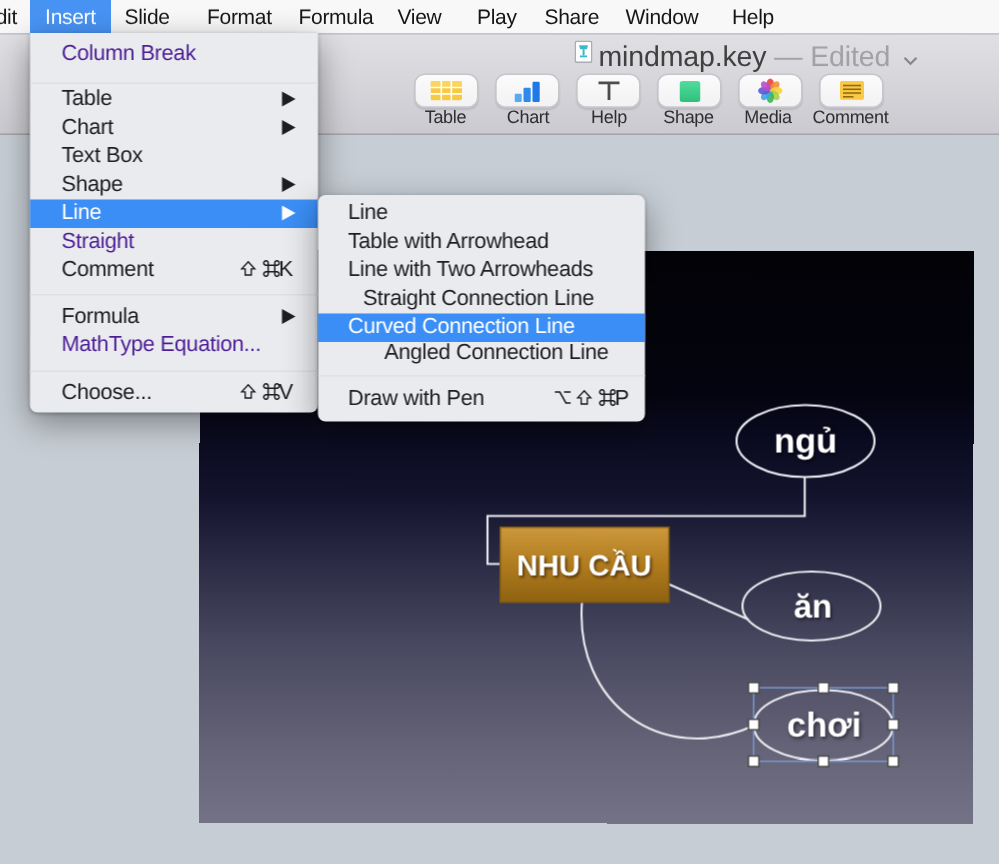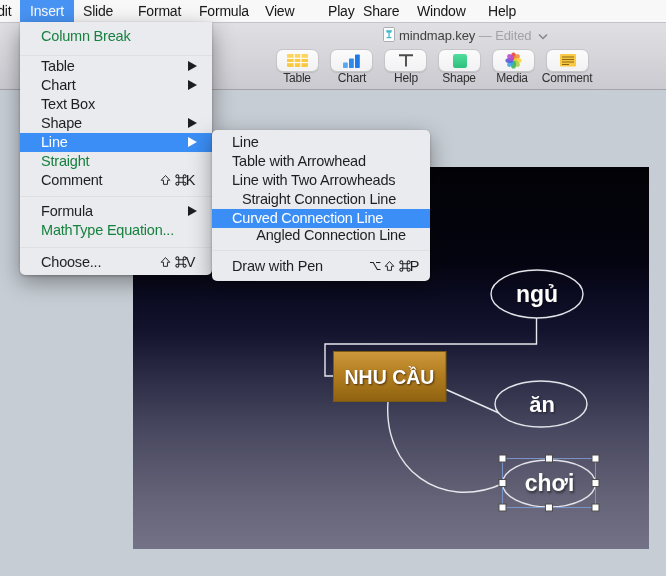--- a/index.html
+++ b/index.html
@@ -6,54 +6,54 @@
   body{width:666px;height:576px;position:relative;overflow:hidden;
        font-family:"Liberation Sans",sans-serif;background:#c6cdd4;}
   
   #menubar{position:absolute;left:0;top:0;width:666px;height:22px;background:#f8f8f8;will-change:transform;transform:rotate(0.013deg);}
   .mb{position:absolute;top:0;height:22px;line-height:22px;font-size:14px;color:#151515;letter-spacing:-0.2px;}
   #mb-insert{left:20px;width:54px;background:#4793f4;color:#fff;text-align:center;}
   
   #toolbar{position:absolute;left:0;top:22px;width:666px;height:68px;will-change:transform;transform:rotate(0.008deg);
            background:linear-gradient(#e0e0e4,#cacad0);
            border-top:1px solid #c4c4c8;border-bottom:1px solid #a2a2a8;box-sizing:border-box;}
-  #title{position:absolute;left:399px;top:5px;font-size:13px;color:#404040;letter-spacing:-0.1px;}
+  #title{position:absolute;left:399px;top:5px;font-size:19px;color:#404040;letter-spacing:-0.1px;}
   #title .ed{color:#a2a2a6;}
   .tbtn{position:absolute;top:26px;width:43px;height:23px;border-radius:7px;
         background:linear-gradient(#fbfbfb,#f2f2f4);border:1px solid #c6c6ca;box-shadow:0 1px 1px rgba(0,0,0,0.10);box-sizing:border-box;
         display:flex;align-items:center;justify-content:center;}
   .tlbl{position:absolute;top:48px;font-size:12px;color:#2e2e2e;text-align:center;width:60px;letter-spacing:-0.2px;}
   
   #canvas{position:absolute;left:133px;top:167px;width:516px;height:382px;will-change:transform;transform:rotate(0.015deg);}
   
   .panel{position:absolute;will-change:transform;transform:rotate(0.013deg);background:#eaebef;box-shadow:0 7px 22px rgba(0,0,0,0.38),0 1px 3px rgba(0,0,0,0.25);}
   #mainmenu{left:20px;top:22px;width:192px;height:253px;border-radius:0 0 5px 5px;}
   #submenu{left:212px;top:130px;width:218px;height:151px;border-radius:5px;}
   .mi{position:absolute;left:0;width:100%;height:19px;line-height:19px;font-size:14.5px;
       color:#1d1d1f;padding-left:21px;box-sizing:border-box;letter-spacing:-0.2px;white-space:nowrap;}
-  .mi.dis{color:#15803d;}
+  .mi.dis{color:#4c1d95;}
   .mi.hl{background:#3a8ef6;color:#fff;}
   .sep{position:absolute;left:0;width:100%;height:1px;background:#e0e0e3;}
   .arrow{position:absolute;right:15px;top:4px;width:0;height:0;
          border-left:9px solid #1d1d1f;border-top:5.5px solid transparent;border-bottom:5.5px solid transparent;}
   .hl .arrow{border-left-color:#fff;}
   .sc{position:absolute;right:16px;top:0;letter-spacing:0.5px;}
   .sc svg{vertical-align:-1.5px;margin-right:-1px;}
 </style>
 </head>
 <body>
 
 <div id="menubar">
   <span class="mb" style="left:-12px;">Edit</span>
   <span class="mb" id="mb-insert">Insert</span>
   <span class="mb" style="left:83px;">Slide</span>
   <span class="mb" style="left:138px;">Format</span>
   <span class="mb" style="left:199px;">Formula</span>
   <span class="mb" style="left:265px;">View</span>
-  <span class="mb" style="left:328px;">Play</span>
+  <span class="mb" style="left:318px;">Play</span>
   <span class="mb" style="left:363px;">Share</span>
   <span class="mb" style="left:417px;">Window</span>
   <span class="mb" style="left:488px;">Help</span>
 </div>
 
 <div id="toolbar">
   <svg style="position:absolute;left:383px;top:4px;" width="12" height="15" viewBox="0 0 12 15">
     <rect x="0.5" y="0.5" width="11" height="14" rx="1.2" fill="#fdfdfd" stroke="#a8aeb4"></rect>
     <path d="M3,3.2 H9 L8.2,5.8 H3.8 Z" fill="#3bb8cc"></path>
     <rect x="5.4" y="5.8" width="1.3" height="4.2" fill="#3bb8cc"></rect>

